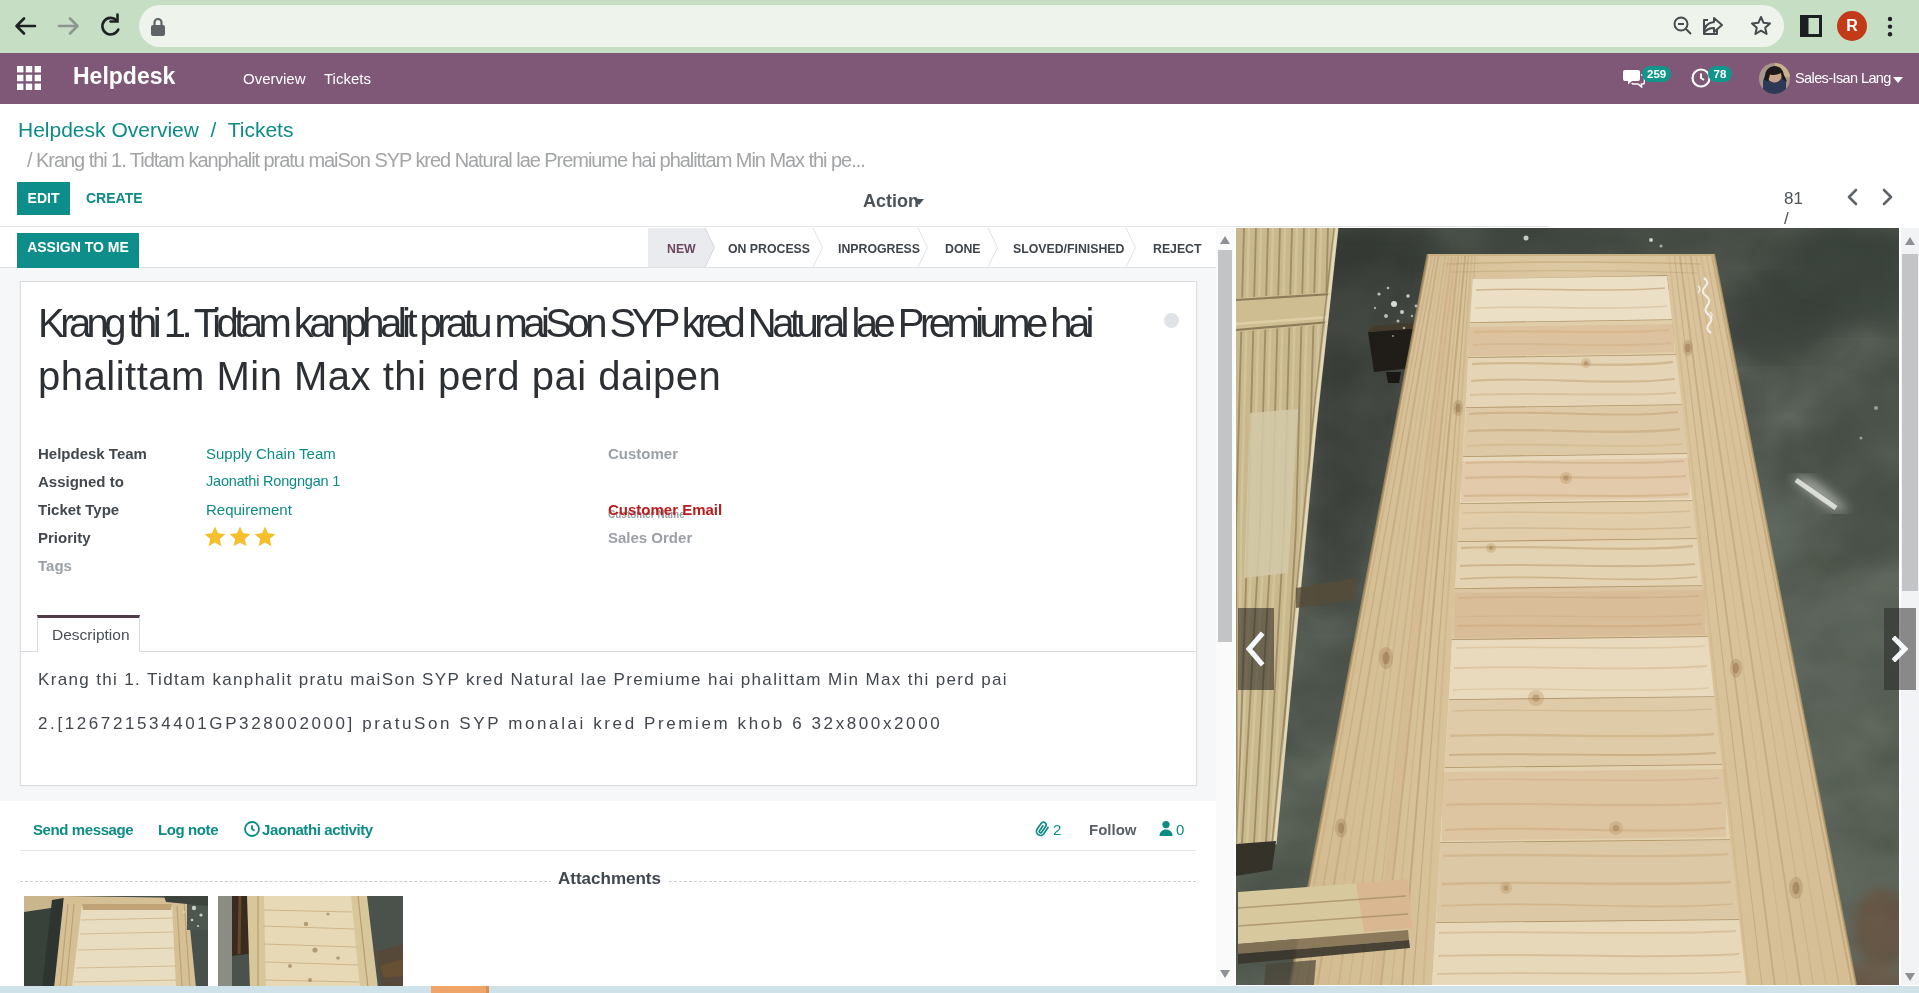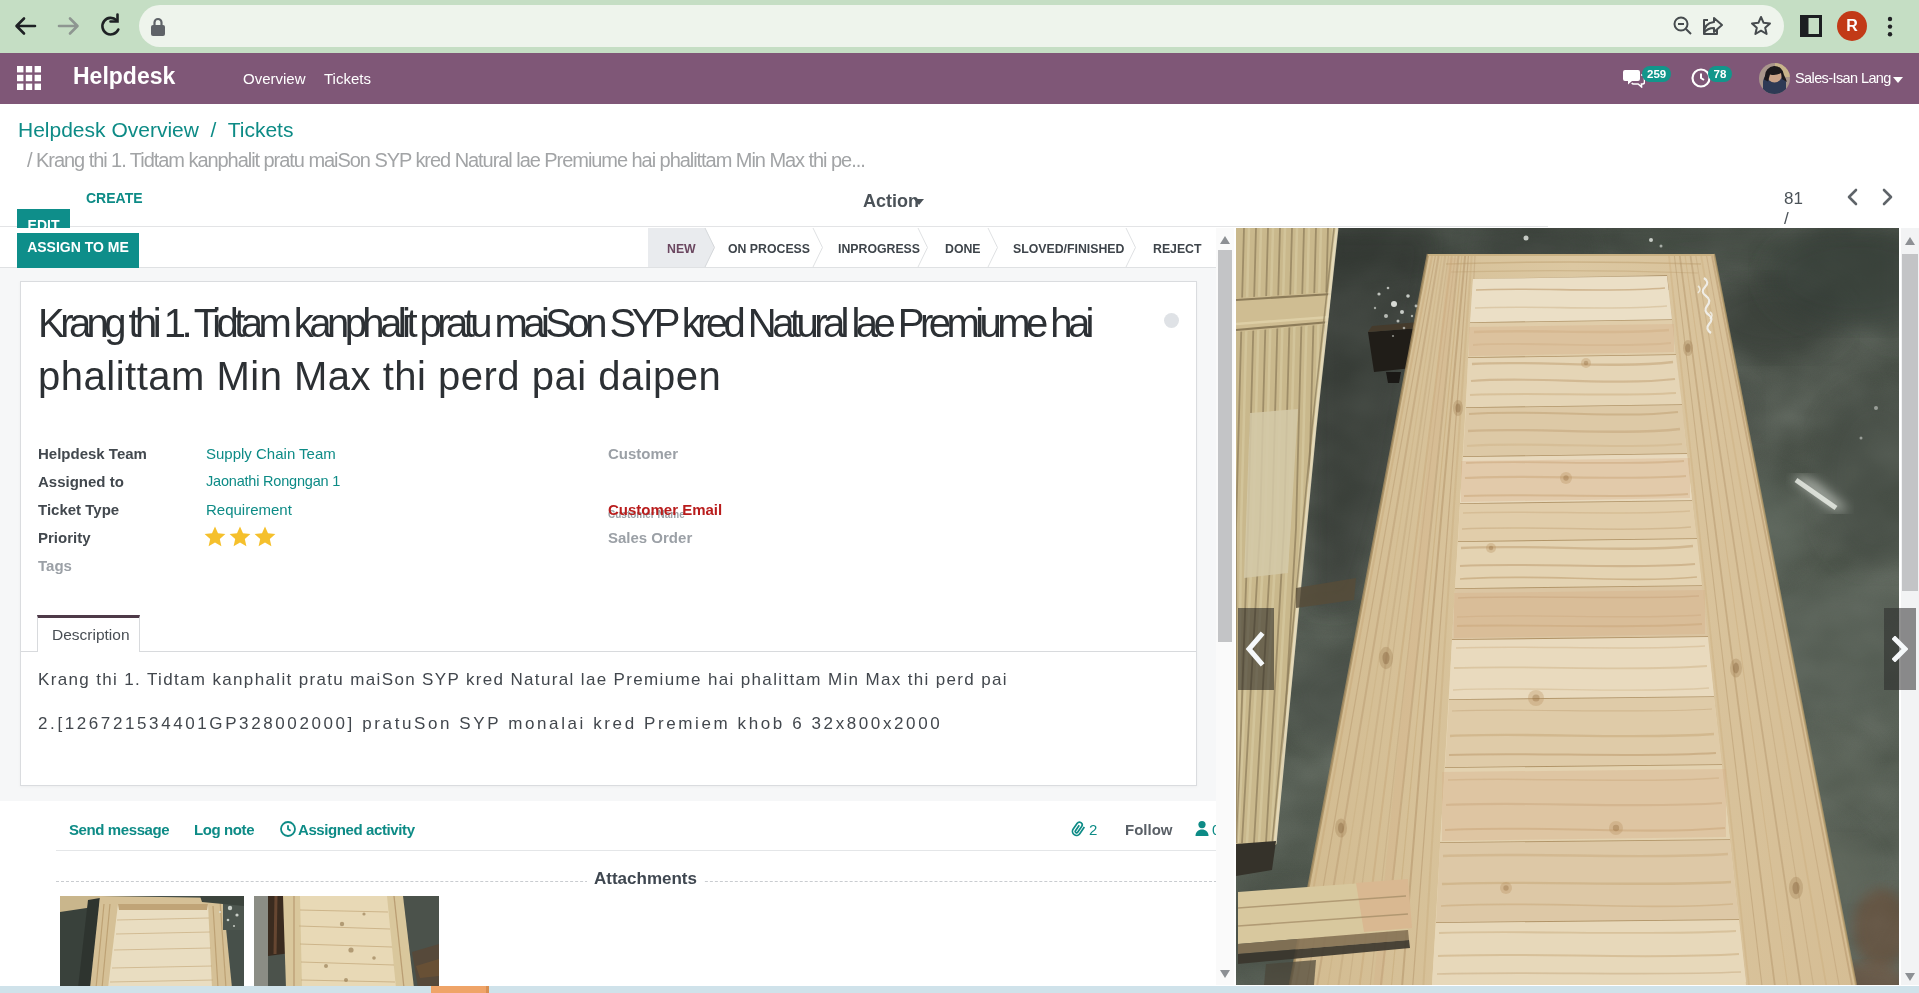--- a/index.html
+++ b/index.html
@@ -103,21 +103,21 @@
     </svg>
     <div class="abs" style="left:1795px;top:17px;font-size:14.5px;letter-spacing:-0.6px;">Sales-Isan Lang</div>
     <svg class="abs" style="left:1893px;top:24px;" width="10" height="6" viewBox="0 0 10 6">
         <path d="M0 0 h10 l-5 6z" fill="#fff"></path>
       </svg>
   </div>
 
   <div class="abs" style="left:0;top:104px;width:1548px;height:123px;background:#fff;border-bottom:1px solid #e3e4e6;">
     <div class="abs" style="left:18px;top:14px;font-size:21px;color:#0d8b86;">Helpdesk Overview&nbsp; /&nbsp; Tickets</div>
     <div class="abs" style="left:27px;top:45px;font-size:20px;letter-spacing:-1.05px;white-space:nowrap;color:#a2a4a6;">/ Krang thi 1. Tidtam kanphalit pratu maiSon SYP kred Natural lae Premiume hai phalittam Min Max thi pe...</div>
-    <div class="abs" style="left:17px;top:78px;width:53px;height:33px;background:#0e8e8a;color:#fff;font-size:14px;font-weight:bold;text-align:center;line-height:33px;margin-top:27px;">EDIT</div>
+    <div class="abs" style="left:17px;top:78px;width:53px;height:33px;background:#0e8e8a;color:#fff;font-size:14px;font-weight:bold;text-align:center;line-height:33px;">EDIT</div>
     <div class="abs" style="left:86px;top:86px;font-size:14px;font-weight:bold;color:#0d8b86;">CREATE</div>
     <div class="abs" style="left:863px;top:87px;font-size:18px;font-weight:bold;color:#4b5258;">Action</div>
     <svg class="abs" style="left:914px;top:95px;" width="10" height="6" viewBox="0 0 10 6">
         <path d="M0 0 h10 l-5 6z" fill="#4b5258"></path>
       </svg>
     <div class="abs" style="left:1784px;top:85px;font-size:17px;color:#4b5258;">81 / 81</div>
     <svg class="abs" style="left:1846px;top:84px;" width="60" height="18" viewBox="0 0 60 18">
       <g stroke="#5f6469" stroke-width="2.6" fill="none" stroke-linecap="round" stroke-linejoin="round">
         <path d="M10 2 L3 9 L10 16"></path>
           <path d="M38 2 L45 9 L38 16"></path>
@@ -179,28 +179,28 @@
       <div class="abs" style="left:0px;top:369px;width:1175px;height:1px;background:#d8dadd;"></div>
       <div class="abs" style="left:16px;top:333px;width:103px;height:37px;background:#fff;border:1px solid #d8dadd;border-top:3px solid #4e3a48;border-bottom:none;">
         <div style="margin:8px 0 0 14px;font-size:15.5px;color:#484e54;">Description</div>
       </div>
 
       <div class="abs" style="left:17px;top:388px;font-size:17px;white-space:nowrap;letter-spacing:1.35px;color:#42474d;">Krang thi 1. Tidtam kanphalit pratu maiSon SYP kred Natural lae Premiume hai phalittam Min Max thi perd pai</div>
       <div class="abs" style="left:17px;top:432px;font-size:17px;white-space:nowrap;letter-spacing:2.6px;color:#42474d;">2.[126721534401GP328002000] pratuSon SYP monalai kred Premiem khob 6 32x800x2000</div>
     </div>
   </div>
 
-  <div class="abs" style="left:0;top:801px;width:1216px;height:192px;background:#fff;margin-left:36px;">
+  <div class="abs" style="left:0;top:801px;width:1216px;height:192px;background:#fff;">
     <div class="abs" style="left:33px;top:20px;font-size:15px;letter-spacing:-0.4px;font-weight:bold;color:#0d8b86;">Send message</div>
     <div class="abs" style="left:158px;top:20px;font-size:15px;letter-spacing:-0.4px;font-weight:bold;color:#0d8b86;">Log note</div>
     <svg class="abs" style="left:244px;top:20px;" width="16" height="16" viewBox="0 0 16 16">
       <circle cx="8" cy="8" r="7" fill="none" stroke="#0d8b86" stroke-width="1.8"></circle>
       <path d="M8 4.2 V8 L10.6 9.8" stroke="#0d8b86" stroke-width="1.8" fill="none"></path>
     </svg>
-    <div class="abs" style="left:262px;top:20px;font-size:15px;letter-spacing:-0.4px;font-weight:bold;color:#0d8b86;">Assigned activity</div>
+    <div class="abs" style="left:262px;top:20px;font-size:15px;letter-spacing:-0.4px;font-weight:bold;color:#0d8b86;">Jaonathi activity</div>
     <svg class="abs" style="left:1035px;top:19px;" width="15" height="17" viewBox="0 0 15 17">
       <path d="M11.5 4 v8 a4 4 0 0 1 -8 0 V5 a2.7 2.7 0 0 1 5.4 0 v7 a1.3 1.3 0 0 1 -2.6 0 V5.5" fill="none" stroke="#0d8b86" stroke-width="1.7" transform="rotate(35 7.5 8.5)"></path>
     </svg>
     <div class="abs" style="left:1053px;top:20px;font-size:15px;color:#0d8b86;">2</div>
     <div class="abs" style="left:1089px;top:20px;font-size:15px;font-weight:bold;color:#595f66;">Follow</div>
     <svg class="abs" style="left:1158px;top:19px;" width="16" height="16" viewBox="0 0 16 16">
       <circle cx="8" cy="4.6" r="3.6" fill="#0d8b86"></circle>
       <path d="M1.5 16 c0-4 2.8-6.5 6.5-6.5 s6.5 2.5 6.5 6.5z" fill="#0d8b86"></path>
     </svg>
     <div class="abs" style="left:1176px;top:20px;font-size:15px;color:#0d8b86;">0</div>

